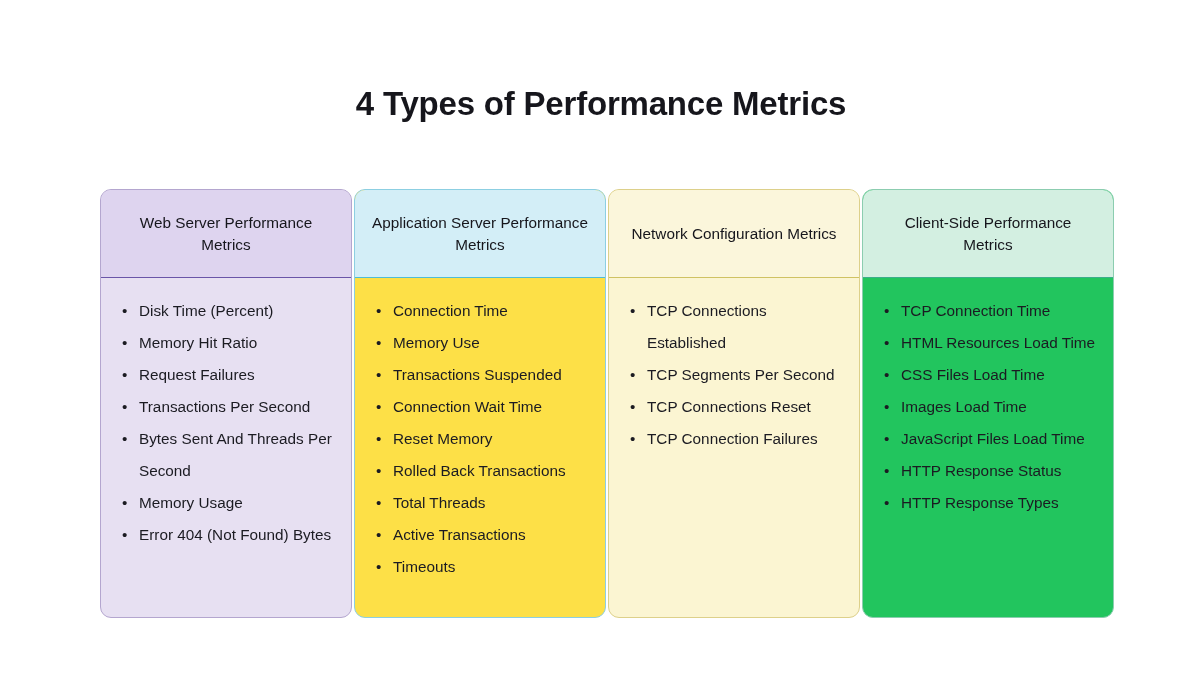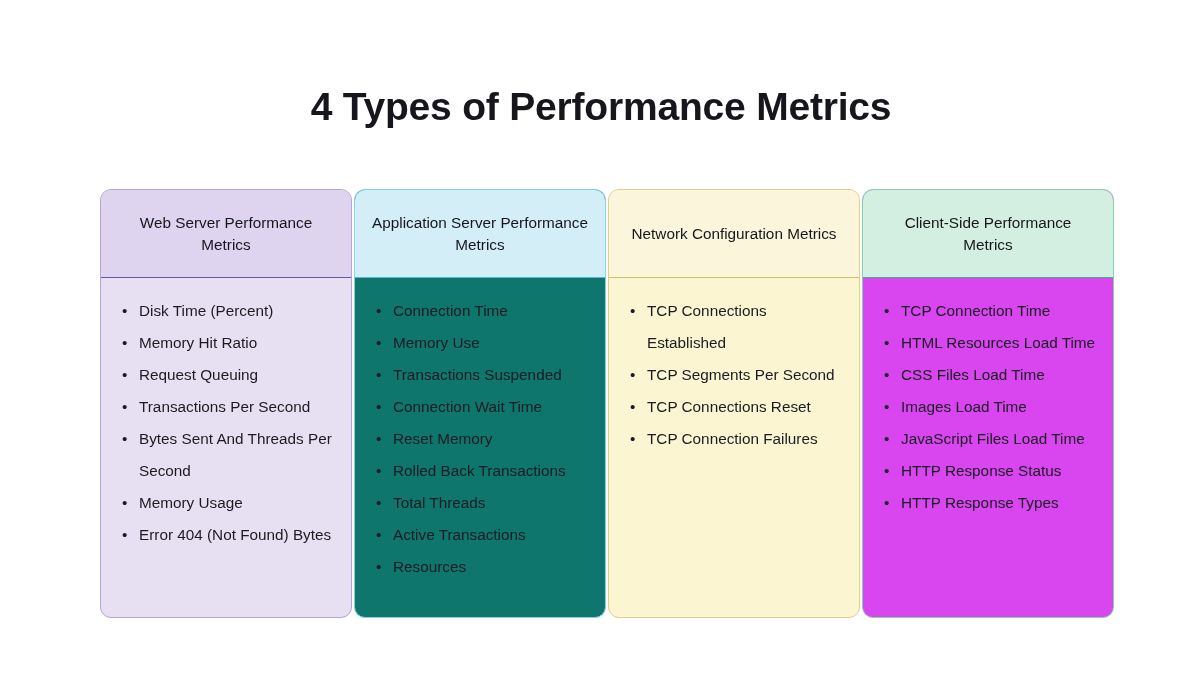--- a/index.html
+++ b/index.html
@@ -19,21 +19,21 @@
     position: relative;
     width: 1202px;
     height: 685px;
   }
   .page-title {
     position: absolute;
     left: 0;
     top: 84px;
     width: 1202px;
     text-align: center;
-    font-size: 39px;
+    font-size: 33px;
     font-weight: bold;
     letter-spacing: -0.2px;
     color: #16161c;
     line-height: 1.2;
   }
   .cards {
     position: absolute;
     left: 76px;
     top: 189px;
     width: 1051px;
@@ -87,68 +87,68 @@
     top: 0;
     line-height: 32px;
     font-size: 15.3px;
   }
 
   
   .card-purple { background: #e7e0f2; border-color: #b4a6cf; }
   .card-purple .card-header { background: #ded4ef; border-bottom-color: #6a55a8; }
 
   
-  .card-blue { background: #0f766e; border-color: #8ccfe2; }
+  .card-blue { background: #fde047; border-color: #8ccfe2; }
   .card-blue .card-header { background: #d3eef7; border-bottom-color: #4fbcd6; }
 
   
   .card-yellow { background: #fbf5d2; border-color: #ddd08a; }
   .card-yellow .card-header { background: #fbf6db; border-bottom-color: #cfc263; }
 
   
-  .card-green { background: #d946ef; border-color: #8ccdb0; }
+  .card-green { background: #22c55e; border-color: #8ccdb0; }
   .card-green .card-header { background: #d3efe1; border-bottom-color: #3bae8a; }
 </style>
 </head>
 <body>
 
 <div class="page">
 
   <div class="page-title">4 Types of Performance Metrics</div>
 
   <div class="cards">
 
     <div class="card card-purple">
       <div class="card-header">Web Server Performance Metrics</div>
       <div class="card-body">
         <ul class="card-list">
           <li><span class="bullet">•</span><span>Disk Time (Percent)</span></li>
           <li><span class="bullet">•</span><span>Memory Hit Ratio</span></li>
-          <li><span class="bullet">•</span><span>Request Queuing</span></li>
+          <li><span class="bullet">•</span><span>Request Failures</span></li>
           <li><span class="bullet">•</span><span>Transactions Per Second</span></li>
           <li><span class="bullet">•</span><span>Bytes Sent And Threads Per Second</span></li>
           <li><span class="bullet">•</span><span>Memory Usage</span></li>
           <li><span class="bullet">•</span><span>Error 404 (Not Found) Bytes</span></li>
         </ul>
       </div>
     </div>
 
     <div class="card card-blue">
       <div class="card-header">Application Server Performance Metrics</div>
       <div class="card-body">
         <ul class="card-list">
           <li><span class="bullet">•</span><span>Connection Time</span></li>
           <li><span class="bullet">•</span><span>Memory Use</span></li>
           <li><span class="bullet">•</span><span>Transactions Suspended</span></li>
           <li><span class="bullet">•</span><span>Connection Wait Time</span></li>
           <li><span class="bullet">•</span><span>Reset Memory</span></li>
           <li><span class="bullet">•</span><span>Rolled Back Transactions</span></li>
           <li><span class="bullet">•</span><span>Total Threads</span></li>
           <li><span class="bullet">•</span><span>Active Transactions</span></li>
-          <li><span class="bullet">•</span><span>Resources</span></li>
+          <li><span class="bullet">•</span><span>Timeouts</span></li>
         </ul>
       </div>
     </div>
 
     <div class="card card-yellow">
       <div class="card-header">Network Configuration Metrics</div>
       <div class="card-body">
         <ul class="card-list">
           <li><span class="bullet">•</span><span>TCP Connections Established</span></li>
           <li><span class="bullet">•</span><span>TCP Segments Per Second</span></li>

